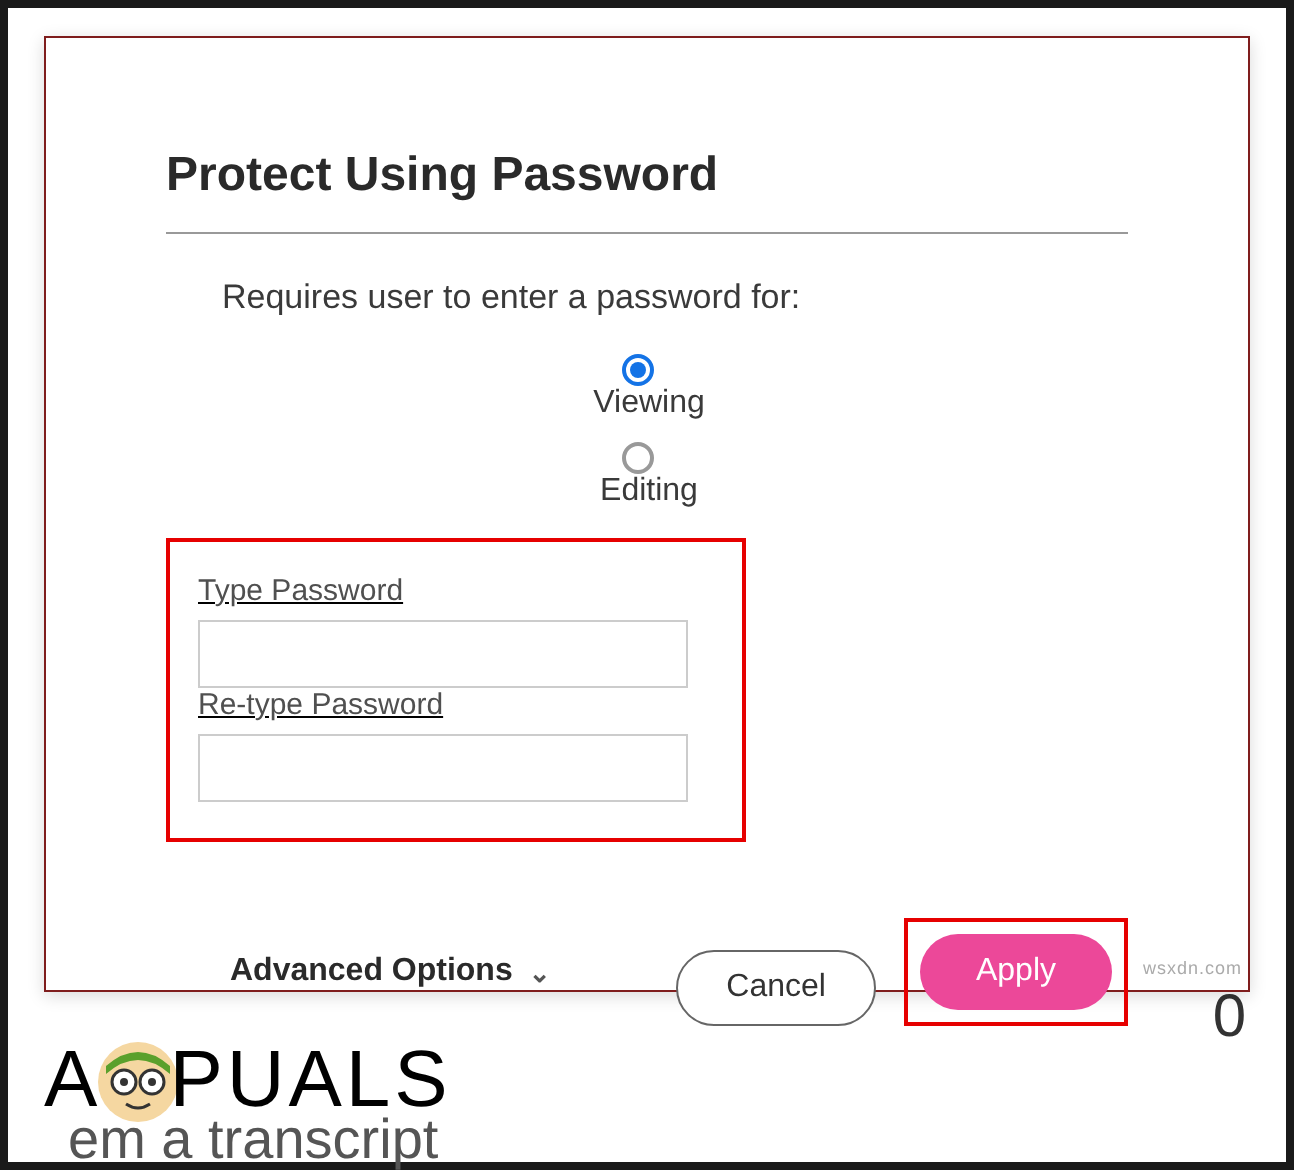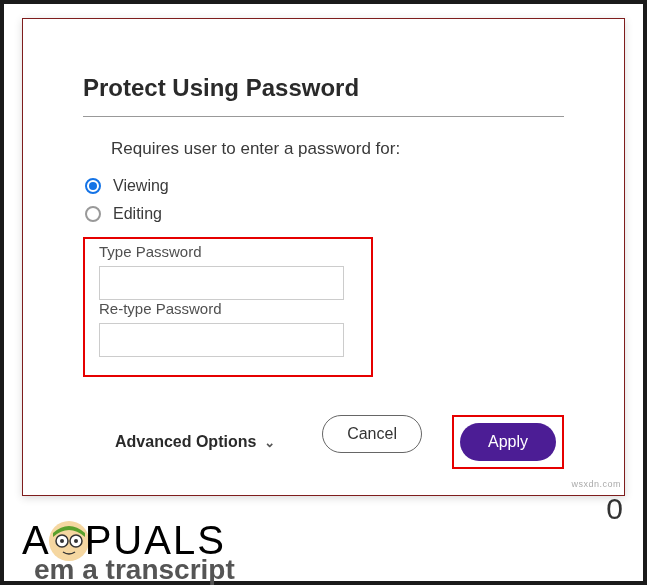--- a/index.html
+++ b/index.html
@@ -23,21 +23,21 @@
       height: 100%;
       border: 4px solid #1a1a1a;
       background: #fff;
     }
     .bg-text {
       position: absolute;
       bottom: 10px;
       left: 20px;
       font-size: 28px;
       color: #555;
-      font-weight: 700;
+      font-weight: 400;
     }
     .logo {
       position: absolute;
       bottom: 18px;
       left: 18px;
       display: flex;
       align-items: center;
       font-size: 40px;
       font-weight: 300;
       color: #000;
@@ -82,20 +82,21 @@
       margin-top: 22px;
       margin-bottom: 18px;
       margin-left: 28px;
     }
     .radio-row {
       display: flex;
       align-items: center;
       margin-bottom: 10px;
       margin-left: 2px;
       cursor: pointer;
+      flex-direction: column;
     }
     .radio {
       width: 16px;
       height: 16px;
       border: 2px solid #999;
       border-radius: 50%;
       margin-right: 12px;
       display: flex;
       align-items: center;
       justify-content: center;
@@ -110,23 +111,24 @@
       height: 8px;
       background: #1473e6;
       border-radius: 50%;
     }
     .radio-label {
       font-size: 16px;
       color: #3a3a3a;
     }
     .password-group {
       border: 2px solid #e60000;
-      padding: 4px 14px 18px 14px;
+      padding: 16px 14px 18px 14px;
       margin-top: 14px;
       width: 290px;
+      text-decoration: underline;
     }
     .field-label {
       font-size: 15px;
       color: #505050;
       margin-bottom: 6px;
       margin-top: 8px;
     }
     .field-label:first-child {
       margin-top: 0;
     }
@@ -153,41 +155,41 @@
       cursor: pointer;
       margin-left: 32px;
     }
     .chevron {
       margin-left: 8px;
       font-size: 13px;
       color: #555;
     }
     .button-group {
       display: flex;
-      align-items: flex-start;
-      gap: 16px;
+      align-items: flex-end;
+      gap: 0;
     }
     .btn {
       border-radius: 22px;
       height: 38px;
       padding: 0 24px;
       font-size: 16px;
       cursor: pointer;
       display: flex;
       align-items: center;
       justify-content: center;
     }
     .btn-cancel {
       background: #fff;
       border: 1.5px solid #666;
       color: #333;
       margin-right: 14px;
     }
     .btn-apply {
-      background: #4c1d95;
+      background: #ec4899;
       border: none;
       color: #fff;
       padding: 0 28px;
     }
     .apply-highlight {
       border: 2px solid #e60000;
       padding: 6px;
       display: inline-flex;
     }
     .watermark {

